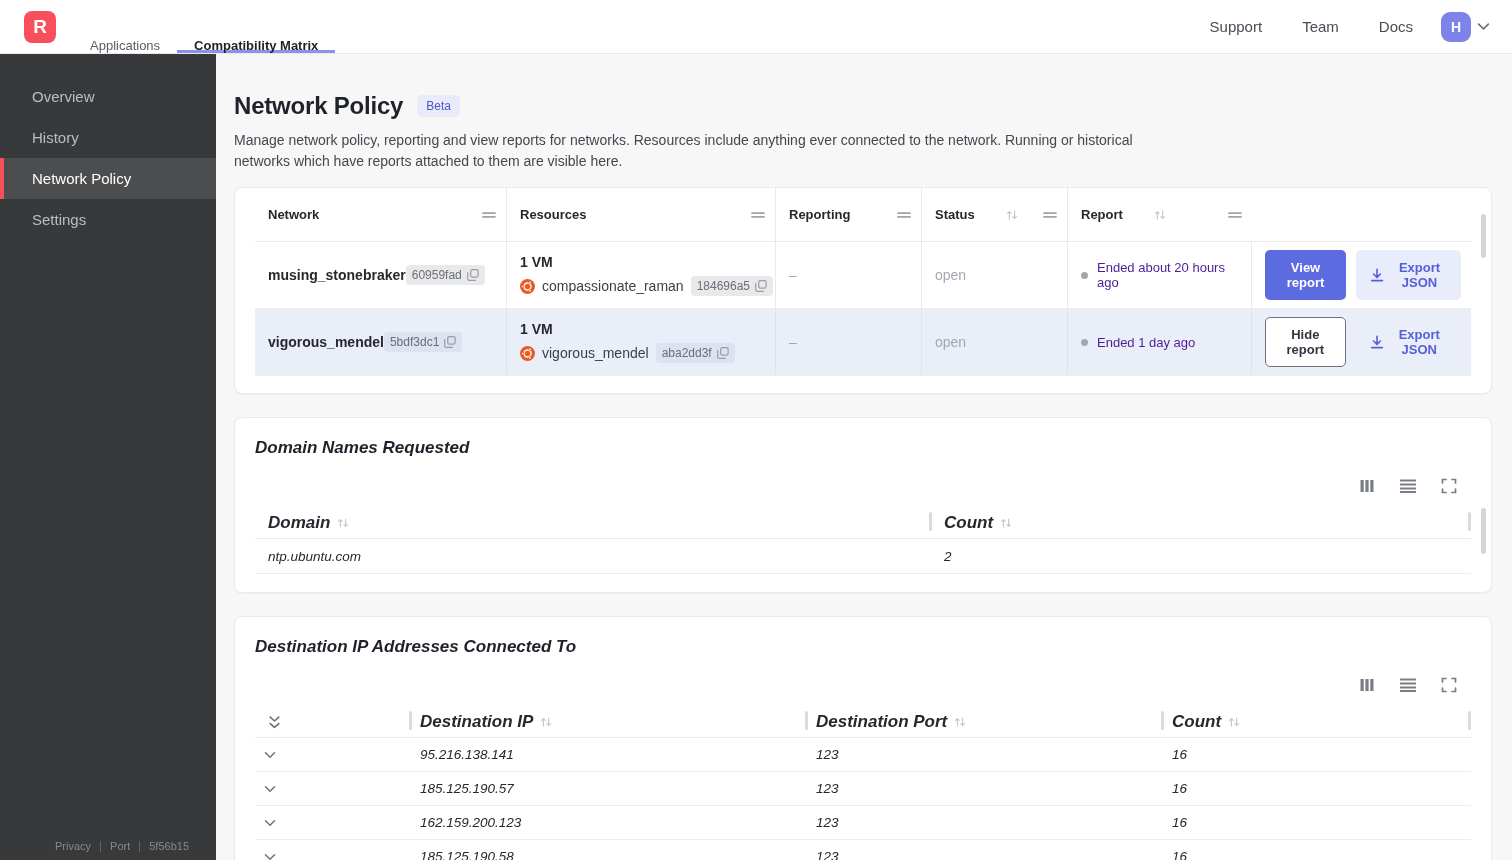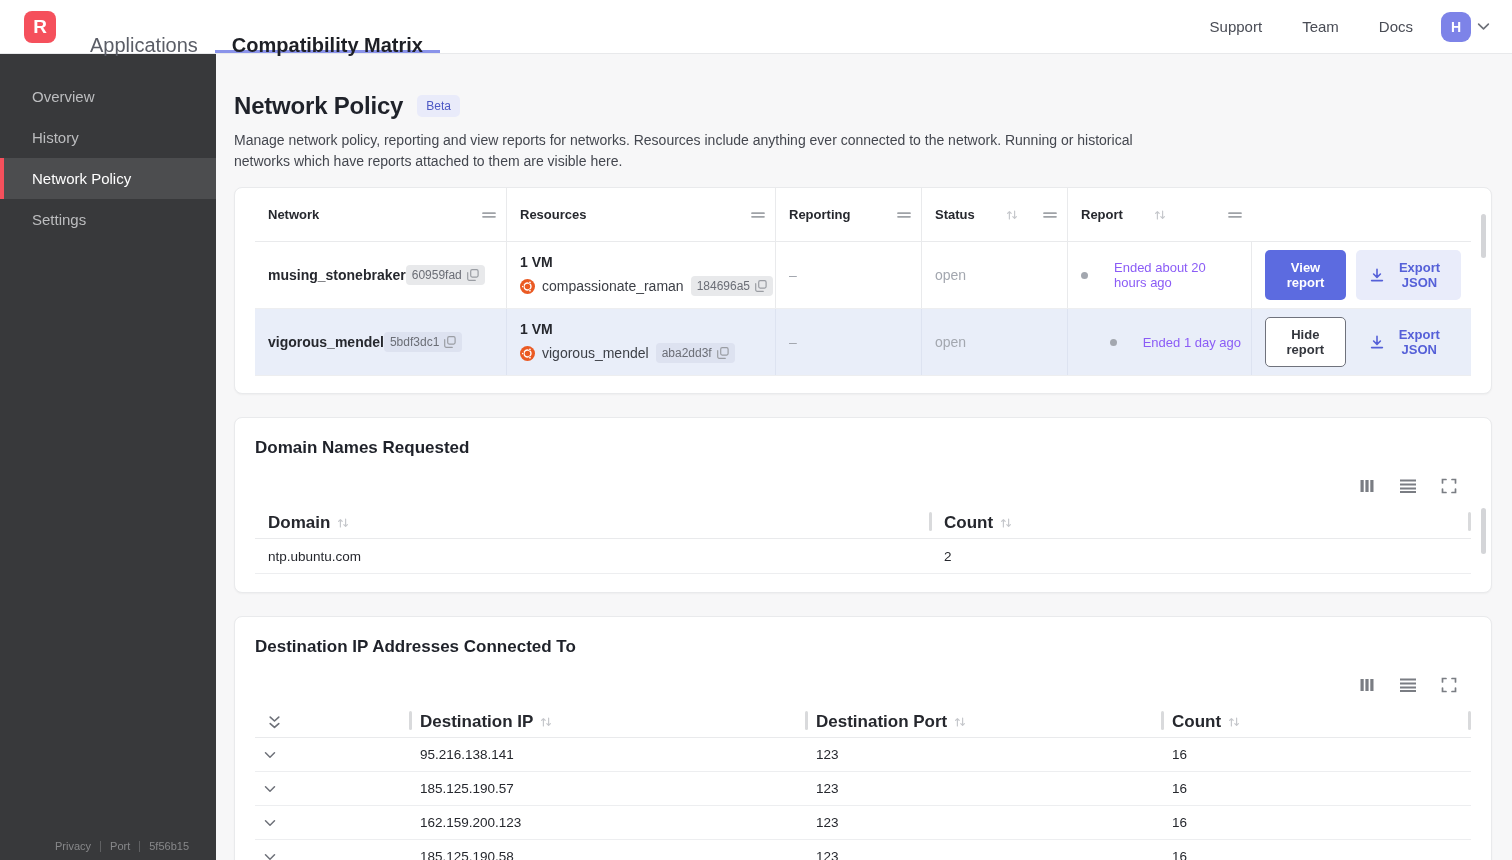--- a/index.html
+++ b/index.html
@@ -17,21 +17,21 @@
     display:flex; align-items:stretch; z-index:20;
   }
   .logo {
     width:32px; height:32px; border-radius:8px; background:#f5505c;
     color:#fff; font-weight:bold; font-size:19px;
     display:flex; align-items:center; justify-content:center;
     align-self:center; margin-left:24px; cursor:pointer;
   }
   .tabs { display:flex; margin-left:17px; }
   .tab {
-    display:flex; align-items:center; padding:0 17px; font-size:20px;
+    display:flex; align-items:center; padding:0 17px; font-size:13px;
     color:#5a5d66; cursor:pointer; border-bottom:3px solid transparent;
     border-top:3px solid transparent;
     margin-top:38px;
   }
   .tab.active { color:#1e2026; font-weight:bold; border-bottom-color:#8a93ea; }
   .spacer { flex:1; }
   .toplinks { display:flex; align-items:center; gap:40px; font-size:15px; color:#494c55; margin-right:28px; }
   .toplinks span { cursor:pointer; }
   .avatar {
     width:30px; height:30px; border-radius:9px; background:#7d83e8; color:#fff;
@@ -93,31 +93,31 @@
   .pill {
     background:#e8e9eb; border-radius:4px; padding:3px 6px; font-size:12px; font-weight:normal;
     color:#6b6e76; display:inline-flex; align-items:center; gap:5px; cursor:pointer;
   }
   .nrow.hl .pill { background:#dde2f0; }
   .copy { color:#9a9da3; }
   .res-cell { flex-direction:column; align-items:flex-start !important; justify-content:center; gap:6px; }
   .res-count { font-weight:bold; font-size:14px; color:#26282e; }
   .res-line { display:flex; align-items:center; gap:7px; color:#3c3f46; }
   .dash-cell, .policy-cell { color:#a3a7af; }
-  .status-cell { gap:26px; font-size:13px !important; color:#8b5cf6;justify-content:flex-end; }
+  .status-cell { gap:9px; font-size:13px !important; color:#4c1d95; }
   .status-dot { width:7px; height:7px; border-radius:50%; background:#a3a7af; flex:none; }
   .report-cell { gap:10px; }
   .btn { border-radius:5px; font-size:13px; font-weight:bold; padding:9px 13px; cursor:pointer; display:inline-flex; align-items:center; gap:8px; border:1px solid transparent; font-family:inherit; }
   .btn-primary { background:#5c6be0; color:#ffffff; }
   .btn-outline { background:#ffffff; color:#33363d; border-color:#6f727c; }
   .btn-soft { background:#e9ecfa; color:#5560d8; }
   .btn-soft.on-hl { background:transparent; }
 
   
-  .card-report { margin-top:23px; padding:20px 20px 18px 20px; }
+  .card-report { margin-top:23px; padding:20px 20px 18px 20px;font-style:italic; }
   .card-title { font-size:17px; font-weight:bold; color:#1f222a; }
   .tool-row { display:flex; justify-content:flex-end; align-items:center; gap:24px; margin:20px 14px 14px 0; color:#7a7d83; }
   .tool-row svg { cursor:pointer; }
 
   .rtable { width:100%; }
   .rt-head { display:grid; border-bottom:1px solid #e9eaec; }
   .rt-head > div {
     position:relative; height:30px; display:flex; align-items:center;
     font-size:17px; font-weight:bold; color:#26282e; padding-left:13px;
   }

